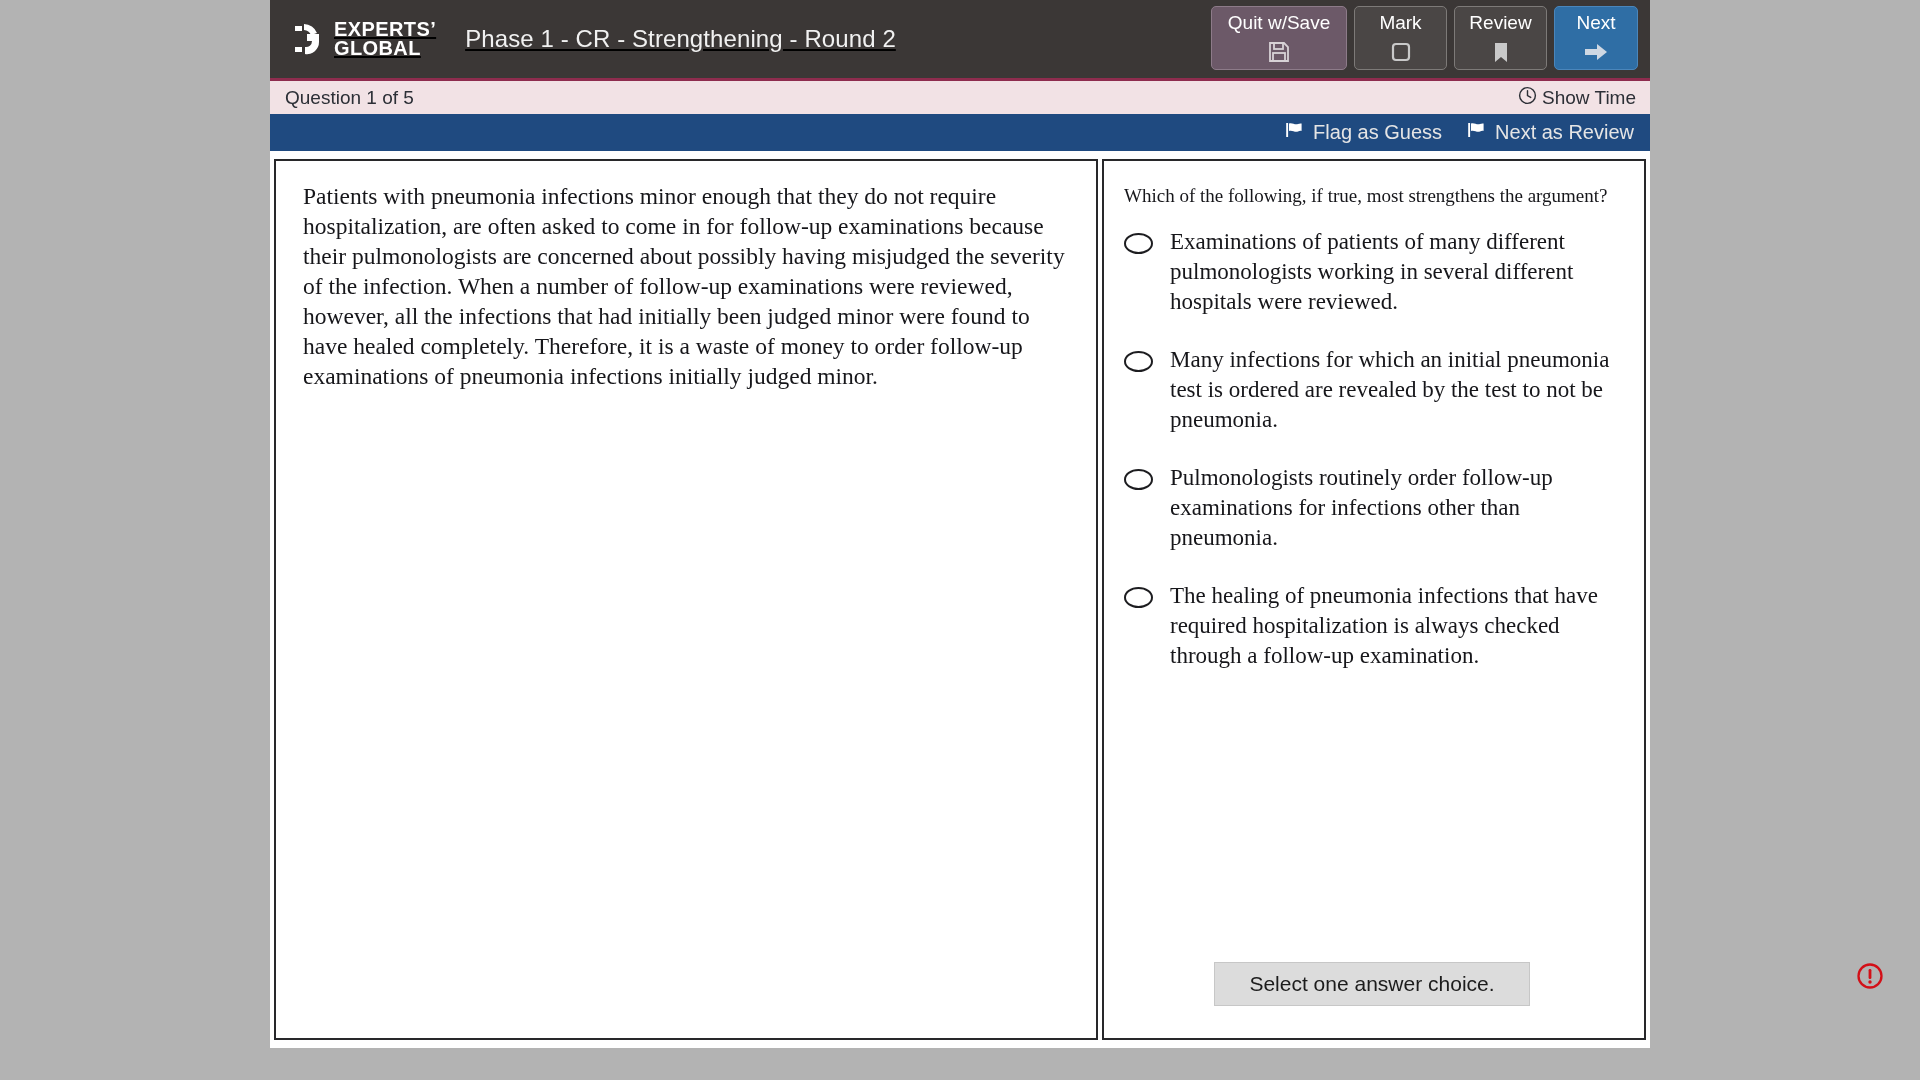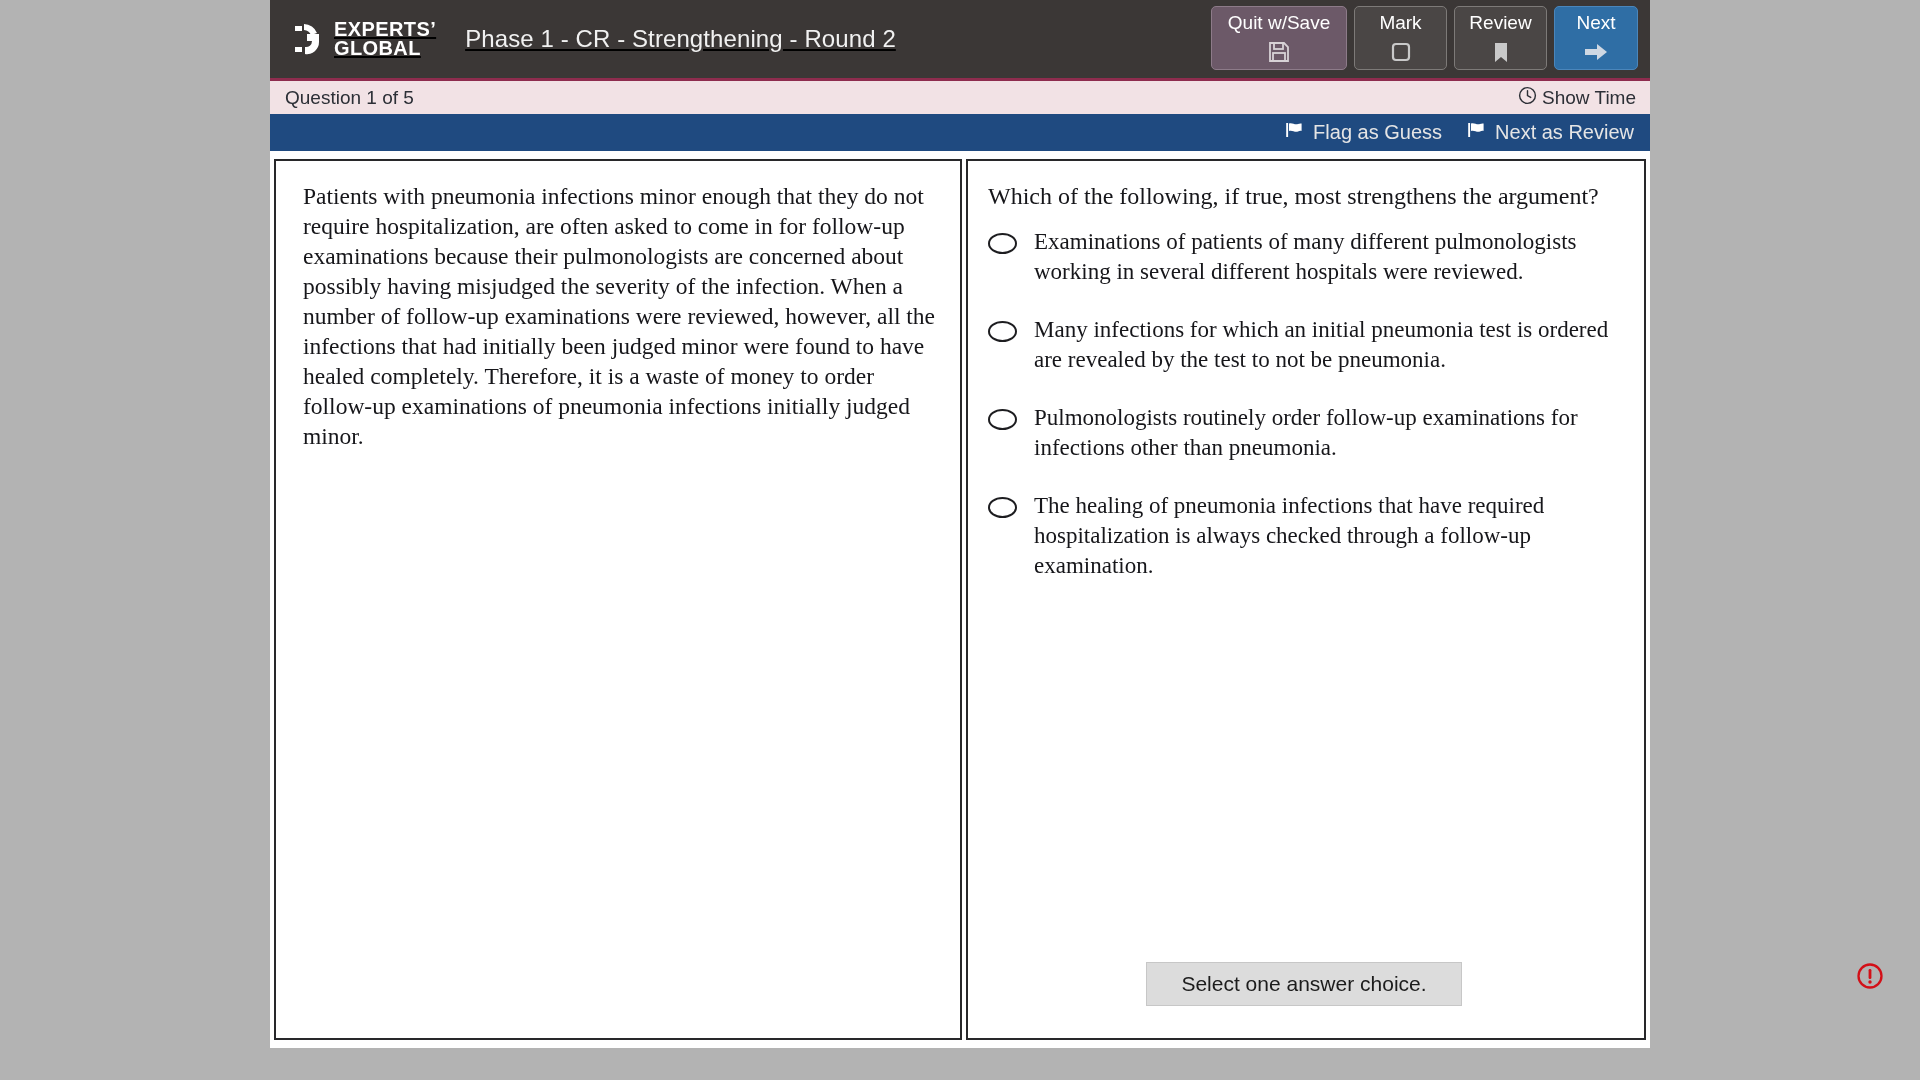--- a/index.html
+++ b/index.html
@@ -172,42 +172,42 @@
     min-height: 0;
   }
 
   .panel {
     border: 2px solid #28282a;
     background: #ffffff;
     position: relative;
     overflow: hidden;
   }
   .panel-left {
-    width: 688px;
+    width: 824px;
     flex: none;
     padding: 20px 24px 20px 27px;
   }
   .panel-right {
     flex: 1;
     padding: 20px 24px 20px 20px;
     display: flex;
     flex-direction: column;
   }
 
   .passage {
     font-family: "Liberation Serif", serif;
     font-size: 23.5px;
     line-height: 30px;
     color: #16161a;
     text-align: left;
   }
 
   .stem {
     font-family: "Liberation Serif", serif;
-    font-size: 24px;
+    font-size: 19px;
     line-height: 30px;
     color: #16161a;
     margin-bottom: 16px;
   }
 
   .choices {
     display: flex;
     flex-direction: column;
   }
 

